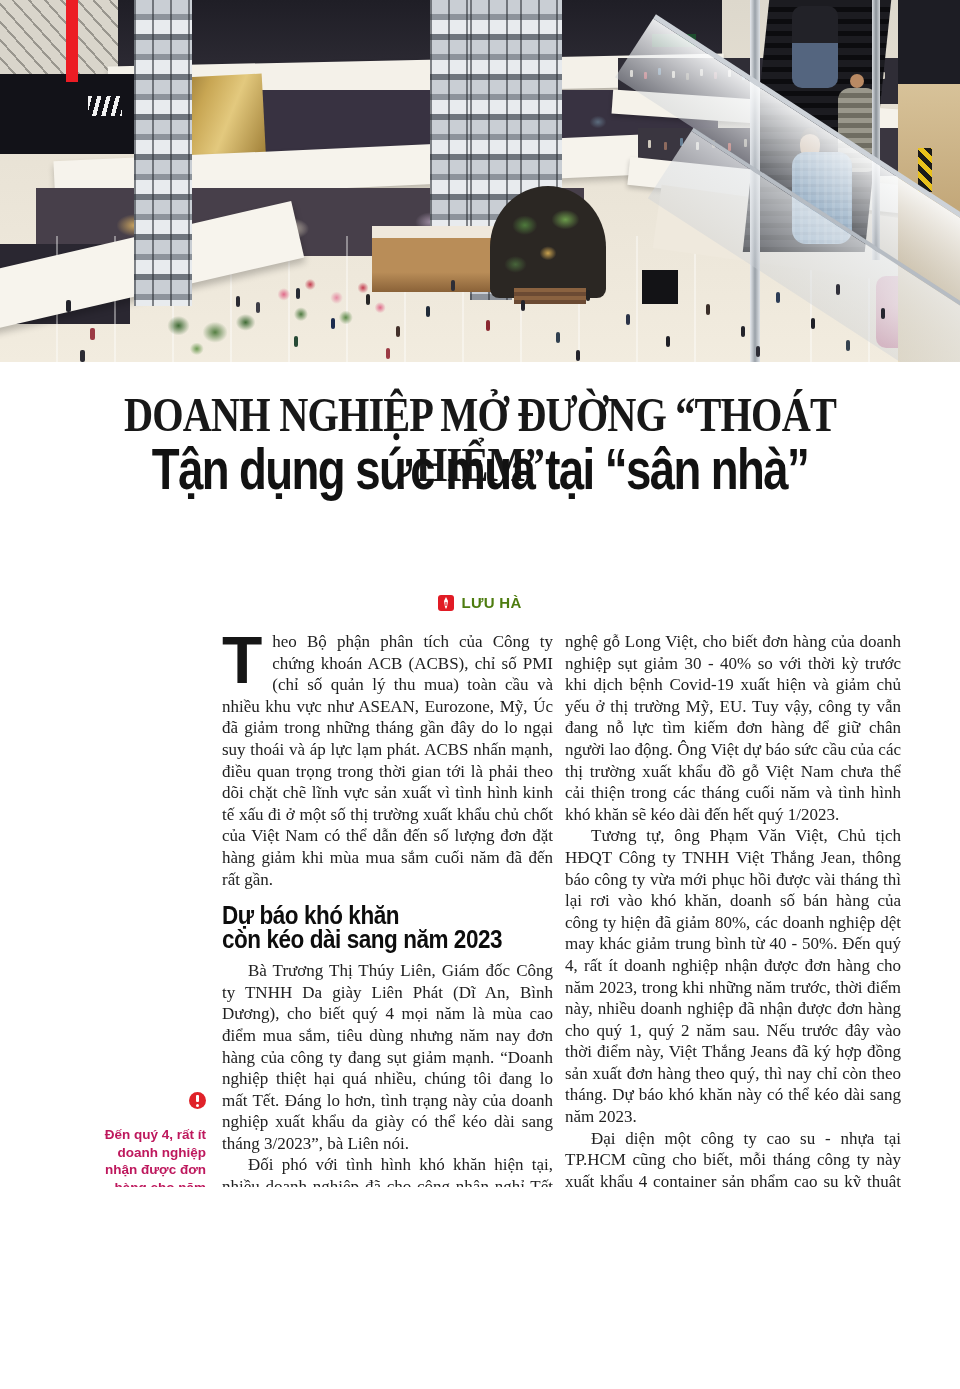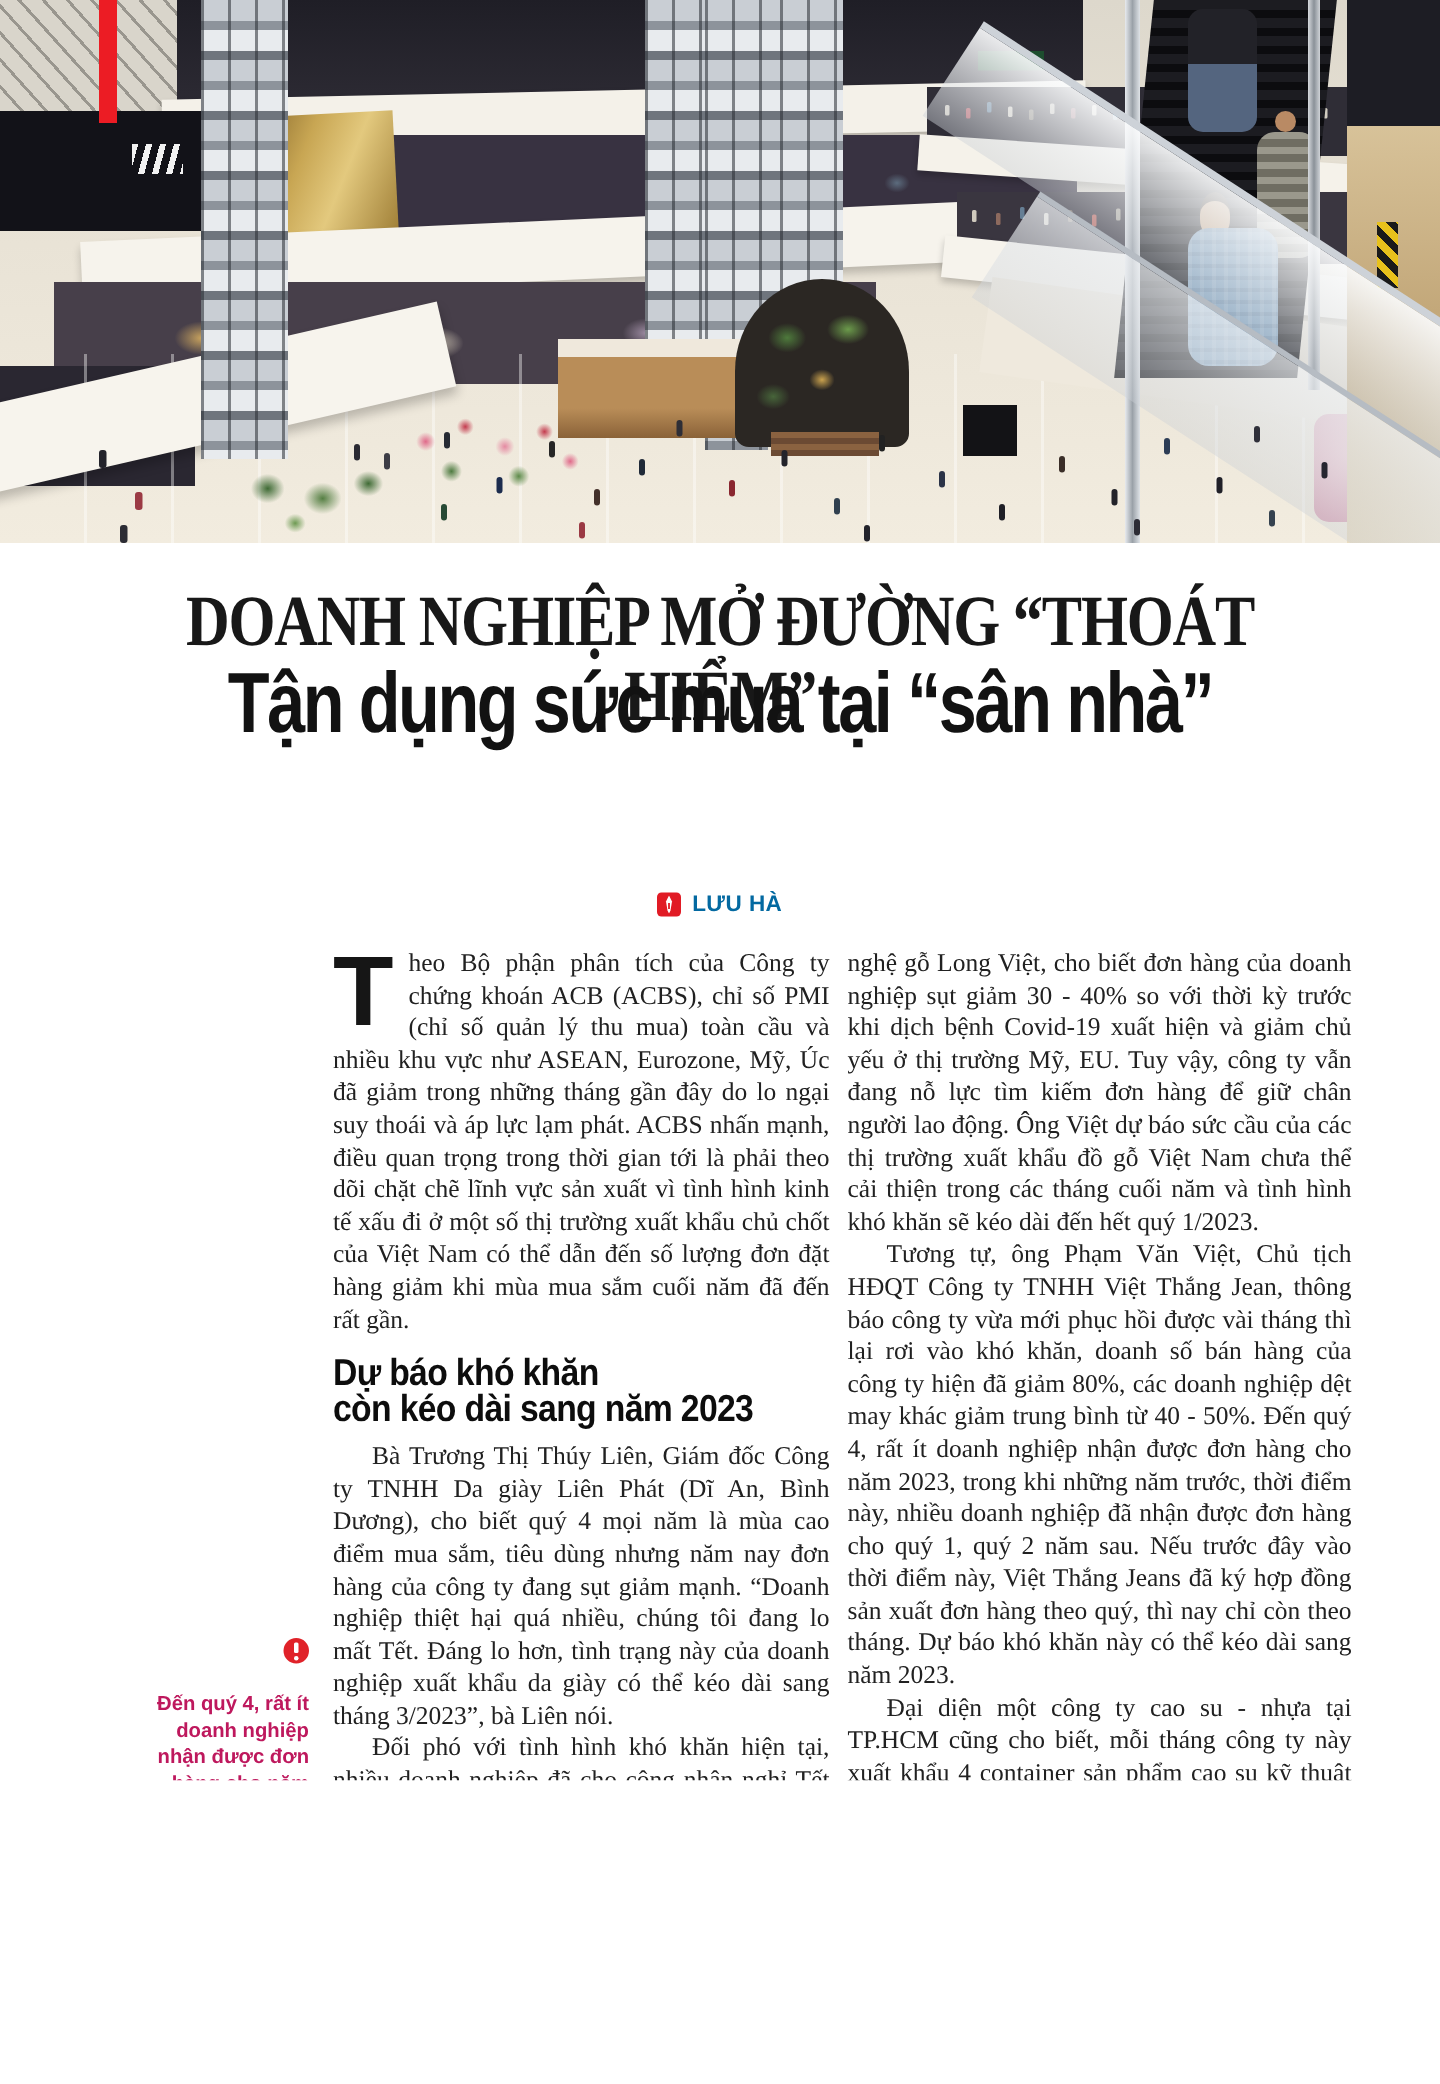--- a/index.html
+++ b/index.html
@@ -133,21 +133,21 @@
       font-family:"Liberation Sans","DejaVu Sans",sans-serif;font-weight:700;
       font-size:57px;line-height:62px;color:#121212;transform:scaleX(.8);letter-spacing:-2px;}
 
   
   .lede{position:absolute;left:110px;width:740px;top:521px;text-align:center;
       font-family:"Liberation Sans","DejaVu Sans",sans-serif;font-size:17px;line-height:25px;color:#4e4f54;}
   .byline{position:absolute;left:0;right:0;top:594px;display:flex;justify-content:center;align-items:center;gap:7px;}
   .pen-badge{width:16px;height:16px;background:#e11b25;border-radius:3px;position:relative;}
   .pen-badge svg{position:absolute;left:3px;top:2px;}
   .byline-name{font-family:"Liberation Sans","DejaVu Sans",sans-serif;font-weight:700;
-      font-size:15px;color:#0369a1;letter-spacing:.3px;}
+      font-size:15px;color:#4d7c0f;letter-spacing:.3px;}
 
   
   .col{position:absolute;top:631px;font-size:17px;line-height:21.6px;text-align:justify;color:#212121;
       font-family:"Liberation Serif","DejaVu Serif",serif;}
   .col1{left:222px;width:331px;}
   .col2{left:565px;width:336px;}
   .col p{margin:0;text-indent:26px;}
   .col p.first{text-indent:0;}
   .dropcap{float:left;font-family:"Liberation Sans","DejaVu Sans",sans-serif;font-weight:700;
       font-size:66px;line-height:54px;padding:2px 10px 0 0;color:#161616;}

